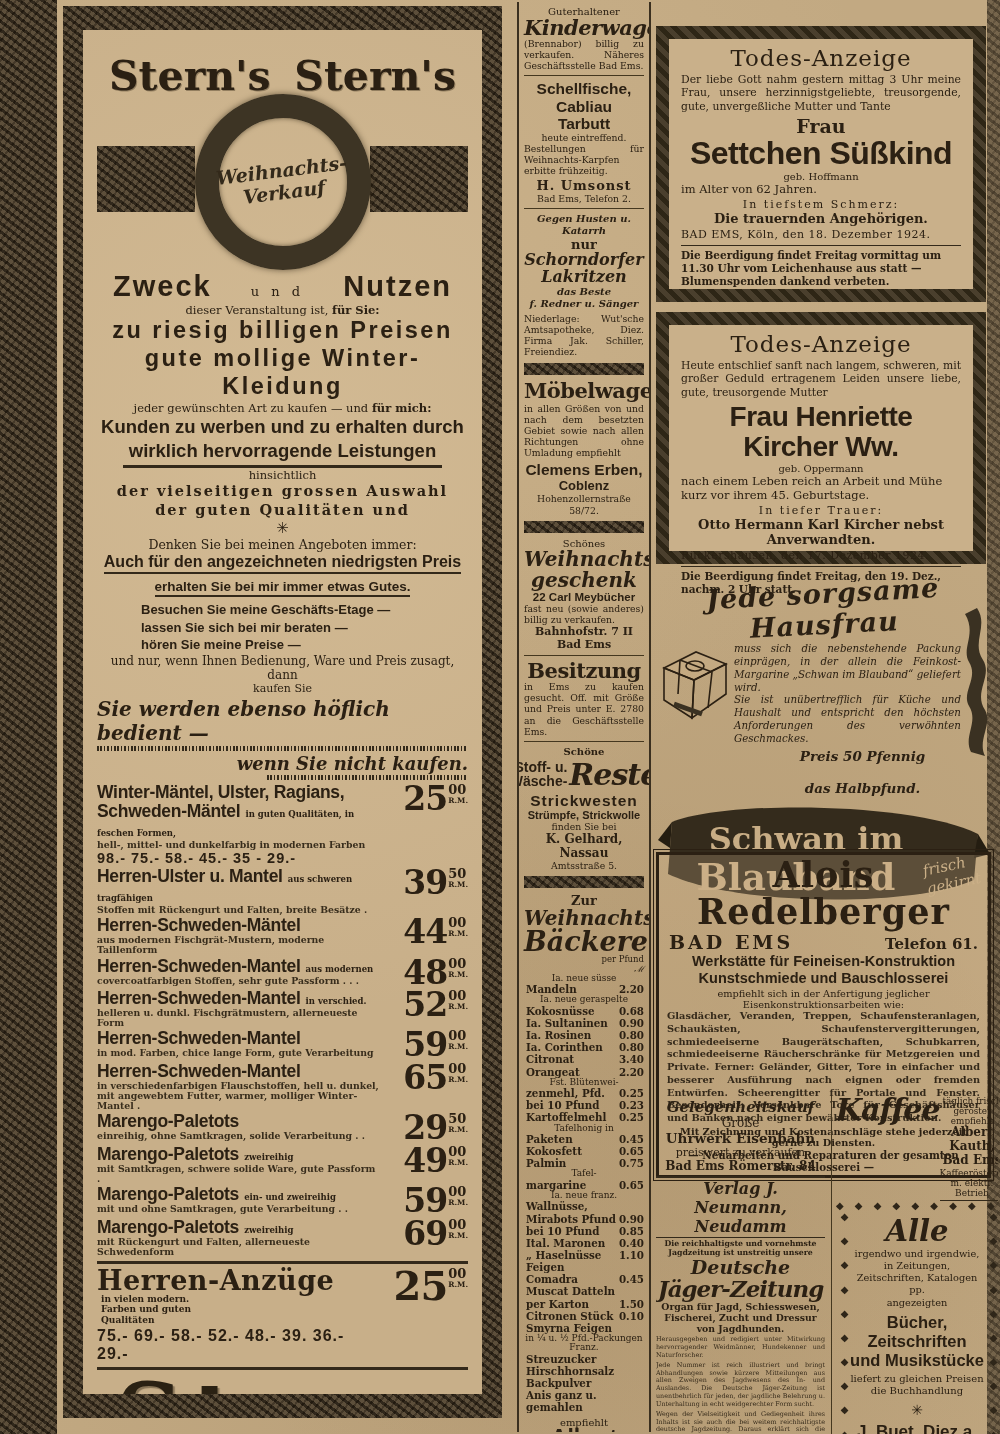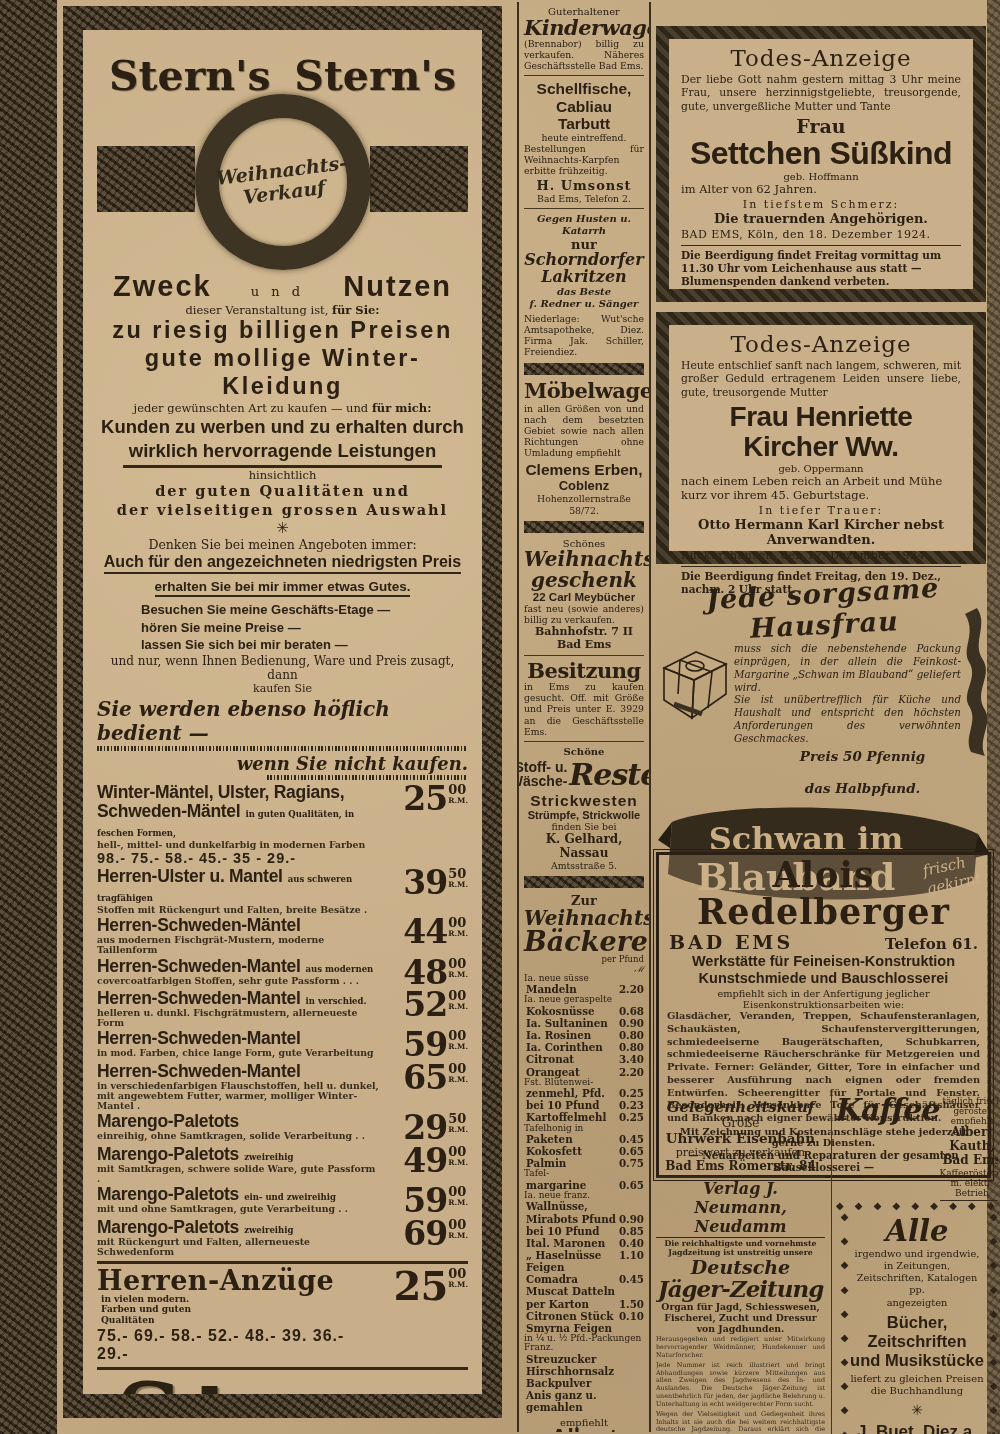--- a/index.html
+++ b/index.html
@@ -81,21 +81,21 @@
   .m-h2{font-family:"Liberation Sans",sans-serif;font-weight:bold;font-size:15.5px;line-height:1.1;}
   .m-script{font-style:italic;font-weight:bold;font-size:10px;line-height:1.2;}
   .m-frak{font-weight:bold;font-size:16px;font-style:italic;line-height:1.05;}
   .reste-row{display:flex;align-items:center;justify-content:center;}
   .reste-left{font-family:"Liberation Sans",sans-serif;font-weight:bold;font-size:14px;text-align:right;line-height:1.05;}
   .reste-big{font-weight:bold;font-style:italic;font-size:30px;letter-spacing:-1px;margin-left:2px;}
   .bak-title1{font-weight:bold;font-style:italic;font-size:20px;line-height:1;}
   .bak-title2{font-weight:bold;font-style:italic;font-size:27px;line-height:1;}
   .bak-unit{font-size:8.5px;text-align:right;line-height:1.1;}
   .bak-row{display:flex;justify-content:space-between;font-size:10.3px;font-weight:bold;line-height:1.18;text-align:left;}
-  .bak-pre{font-size:9px;font-weight:normal;text-align:left;line-height:1.05;}
+  .bak-pre{font-size:9px;font-weight:normal;text-align:center;line-height:1.05;}
   .bak-name{padding-left:2px;}
   .kauth1{font-family:"Liberation Sans",sans-serif;font-weight:bold;font-size:23px;line-height:.95;}
 
   
   .col-right{position:absolute;left:656px;top:0;width:342px;height:1112px;}
   .death{position:absolute;left:0;width:330px;box-sizing:border-box;background:#c9b08a;
     border:13px solid transparent;
     border-image:repeating-linear-gradient(45deg,#4a3f2d 0 5px,#2e2616 5px 10px) 13;
     padding:6px 12px;text-align:center;}
   .d-title{font-size:23px;letter-spacing:1px;margin-bottom:2px;}
@@ -185,29 +185,29 @@
         <span class="zweck-big">Nutzen</span>
       </div>
 
       <div class="ctr t-sm"><span>dieser Veranstaltung ist, </span><b>für Sie:</b></div>
       <div class="ctr headline">zu riesig billigen Preisen</div>
       <div class="ctr headline">gute mollige Winter-Kleidung</div>
       <div class="ctr t-sm"><span>jeder gewünschten Art zu kaufen — und </span><b>für mich:</b></div>
       <div class="ctr lead">Kunden zu werben und zu erhalten durch</div>
       <div class="ctr"><span class="lead rule-under">wirklich hervorragende Leistungen</span></div>
       <div class="ctr t-sm">hinsichtlich</div>
+      <div class="ctr auswahl">der vielseitigen grossen Auswahl</div>
       <div class="ctr auswahl">der guten Qualitäten und</div>
-      <div class="ctr auswahl">der vielseitigen grossen Auswahl</div>
       <div class="ctr star-orn">✳</div>
       <div class="ctr" style="font-size:12.5px">Denken Sie bei meinen Angeboten immer:</div>
       <div class="ctr"><span class="sansb u-thick" style="font-size:16px">Auch für den angezeichneten niedrigsten Preis</span></div>
       <div class="ctr" style="margin-top:2px"><span class="sansb u-thick" style="font-size:13.5px">erhalten Sie bei mir immer etwas Gutes.</span></div>
       <div class="besuchen sansb" style="margin-top:4px">Besuchen Sie meine Geschäfts-Etage —</div>
+      <div class="besuchen sansb">lassen Sie sich bei mir beraten —</div>
       <div class="besuchen sansb">hören Sie meine Preise —</div>
-      <div class="besuchen sansb">lassen Sie sich bei mir beraten —</div>
       <div class="ctr" style="font-size:12px">und nur, wenn Ihnen Bedienung, Ware und Preis zusagt, dann</div>
       <div class="ctr" style="font-size:11px">kaufen Sie</div>
       <div class="script" style="margin-top:2px">Sie werden ebenso höflich bedient —</div>
       <div class="hatch"></div>
       <div class="script" style="text-align:right;font-size:18px">wenn Sie nicht kaufen.</div>
       <div class="hatch" style="margin-left:170px"></div>
 
       <div class="s-list">
         <div class="s-item">
             <div class="s-item-main">
@@ -436,21 +436,21 @@
       <div class="m-pre">Schönes</div>
       <div class="m-frak" style="font-size:20px">Weihnachts-</div>
       <div class="m-frak" style="font-size:20px">geschenk</div>
       <div class="m-name" style="font-family:'Liberation Sans',sans-serif;font-size:11.5px">22 Carl Meybücher</div>
       <div class="m-body">fast neu (sowie anderes) billig zu verkaufen.</div>
       <div class="m-name" style="font-size:11px">Bahnhofstr. 7 II Bad Ems</div>
     </div>
     <div class="m-rule"></div>
     <div class="m-ad">
       <div class="m-big">Besitzung</div>
-      <div class="m-body">in Ems zu kaufen gesucht. Off. mit Größe und Preis unter E. 3929 an die Geschäftsstelle Ems.</div>
+      <div class="m-body">in Ems zu kaufen gesucht. Off. mit Größe und Preis unter E. 2780 an die Geschäftsstelle Ems.</div>
     </div>
     <div class="m-rule"></div>
     <div class="m-ad">
       <div class="m-pre" style="font-weight:bold">Schöne</div>
       <div class="reste-row">
         <div class="reste-left">
           <div>Stoff- u.</div>
           <div>Wäsche-</div>
         </div>
         <div class="reste-big">Reste</div>

